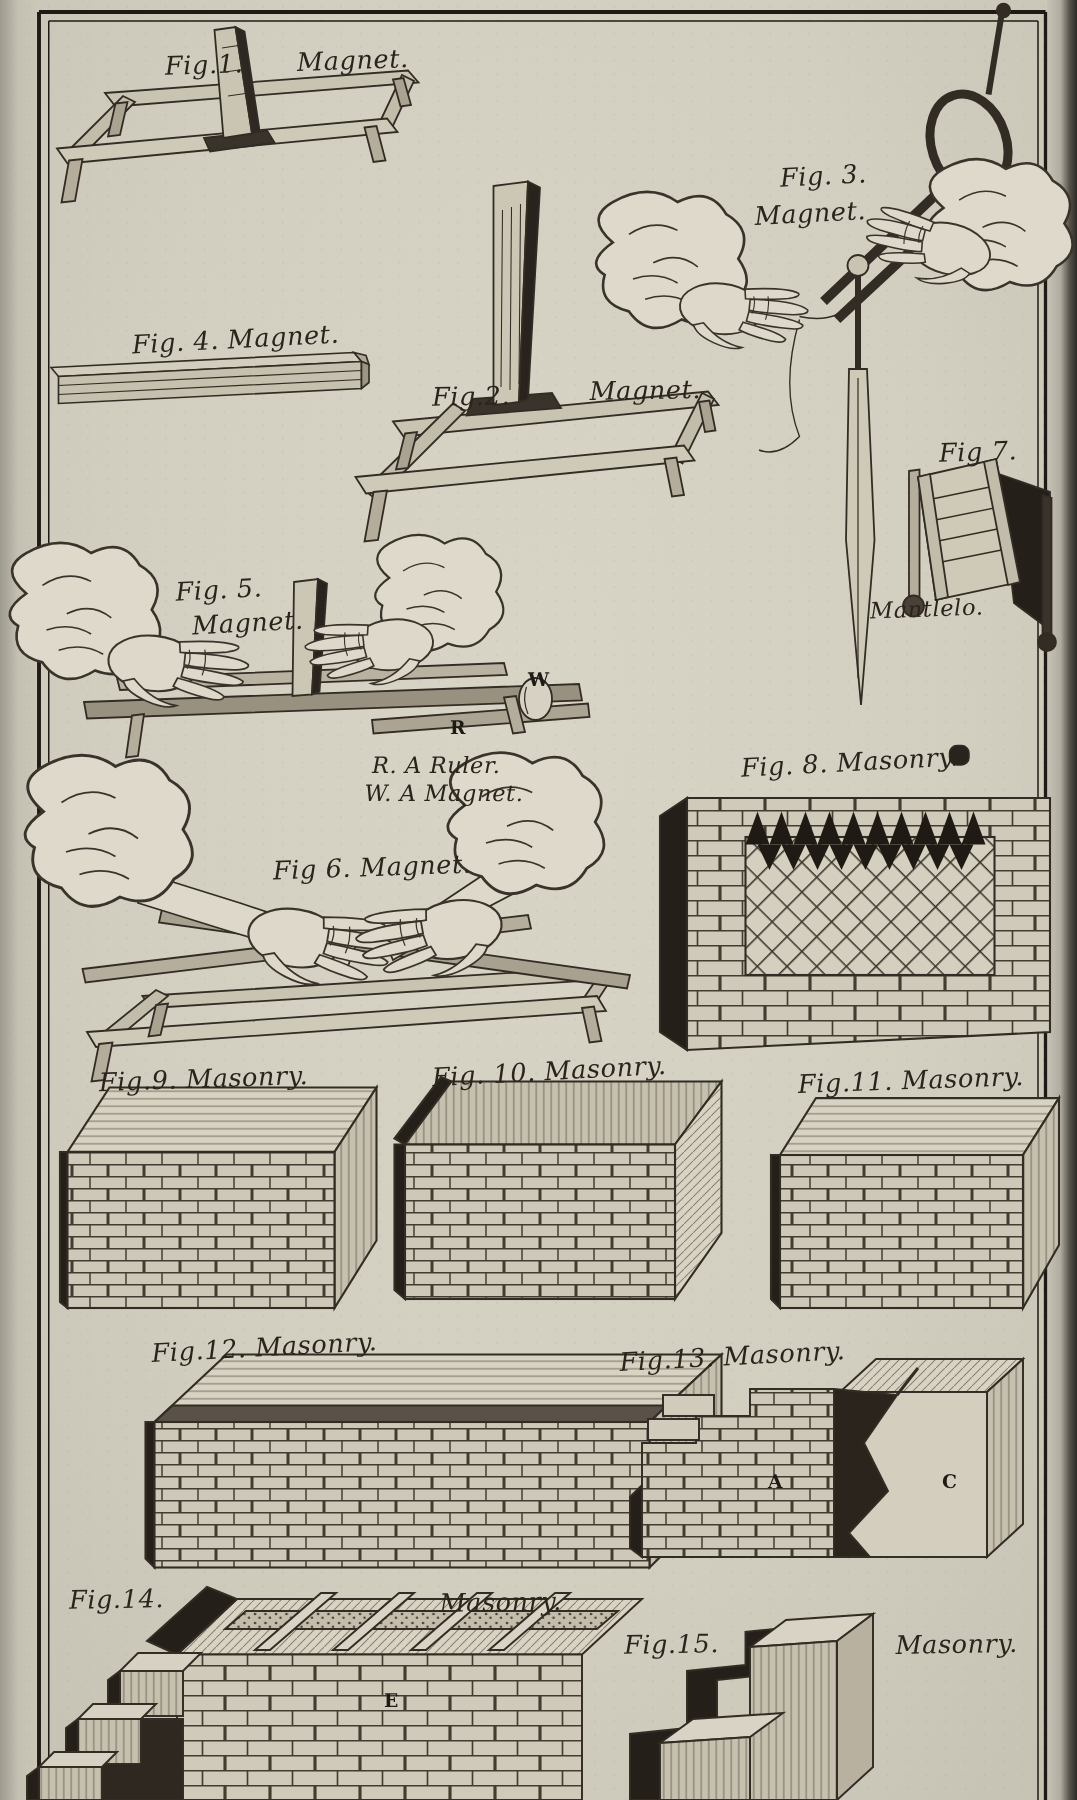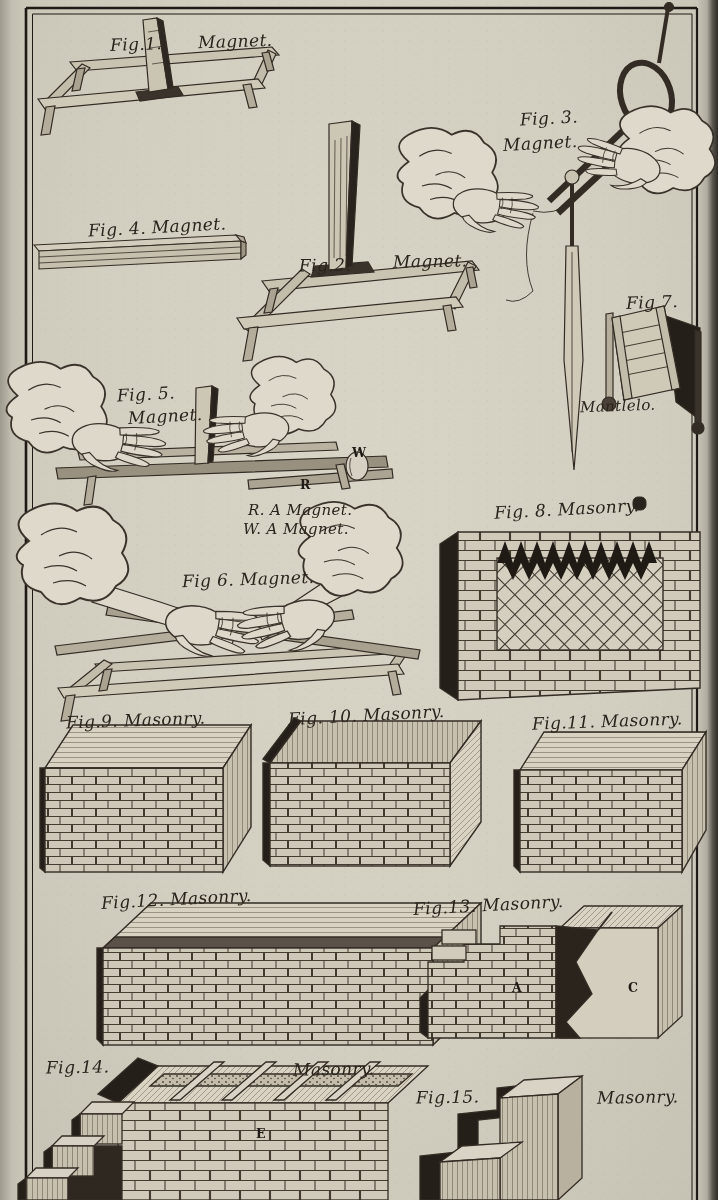--- a/index.html
+++ b/index.html
@@ -262,21 +262,21 @@
       <polygon points="558,1094 582,1076 582,1178 558,1200" fill="#b8b19f"></polygon>
       <polygon points="500,1098 558,1094 558,1200 500,1200" fill="url(#hatchV)"></polygon>
       <polygon points="440,1162 500,1158 522,1142 462,1146" fill="#d8d3c4"></polygon>
       <polygon points="440,1162 500,1158 500,1200 440,1200" fill="url(#hatchV)"></polygon>
     </g>
   </svg>
 
   <div class="lbl r1" style="left:110px;top:34px">Fig.1.</div>
   <div class="lbl r1" style="left:198px;top:31px">Magnet.</div>
 
-  <div class="lbl r3" style="left:299px;top:255px">Fig.2.</div>
+  <div class="lbl r3" style="left:288px;top:255px">Fig.2.</div>
   <div class="lbl r3" style="left:393px;top:251px">Magnet.</div>
 
   <div class="lbl r2" style="left:520px;top:108px">Fig. 3.</div>
   <div class="lbl r2" style="left:503px;top:133px">Magnet.</div>
 
   <div class="lbl r2" style="left:88px;top:217px">Fig. 4. Magnet.</div>
 
   <div class="lbl r2" style="left:117px;top:384px">Fig. 5.</div>
   <div class="lbl r2" style="left:128px;top:406px">Magnet.</div>
 
@@ -291,21 +291,21 @@
   <div class="lbl r1" style="left:532px;top:711px">Fig.11. Masonry.</div>
   <div class="lbl r2" style="left:101px;top:889px">Fig.12. Masonry.</div>
   <div class="lbl r2" style="left:413px;top:895px">Fig.13. Masonry.</div>
 
   <div class="lbl r3" style="left:46px;top:1057px">Fig.14.</div>
   <div class="lbl r3" style="left:293px;top:1059px">Masonry.</div>
 
   <div class="lbl r3" style="left:416px;top:1087px">Fig.15.</div>
   <div class="lbl r3" style="left:597px;top:1087px">Masonry.</div>
 
-  <div class="lbl sm" style="left:248px;top:501px">R. A Magnet.</div>
+  <div class="lbl sm" style="left:248px;top:501px">R. A Ruler.</div>
   <div class="lbl sm" style="left:243px;top:520px">W. A Magnet.</div>
 
   <div class="mark" style="left:352px;top:445px">W</div>
   <div class="mark" style="left:300px;top:477px">R</div>
   <div class="mark" style="left:512px;top:980px">A</div>
   <div class="mark" style="left:628px;top:980px">C</div>
   <div class="mark" style="left:256px;top:1126px">E</div>
 </div>
 
 </body></html>

